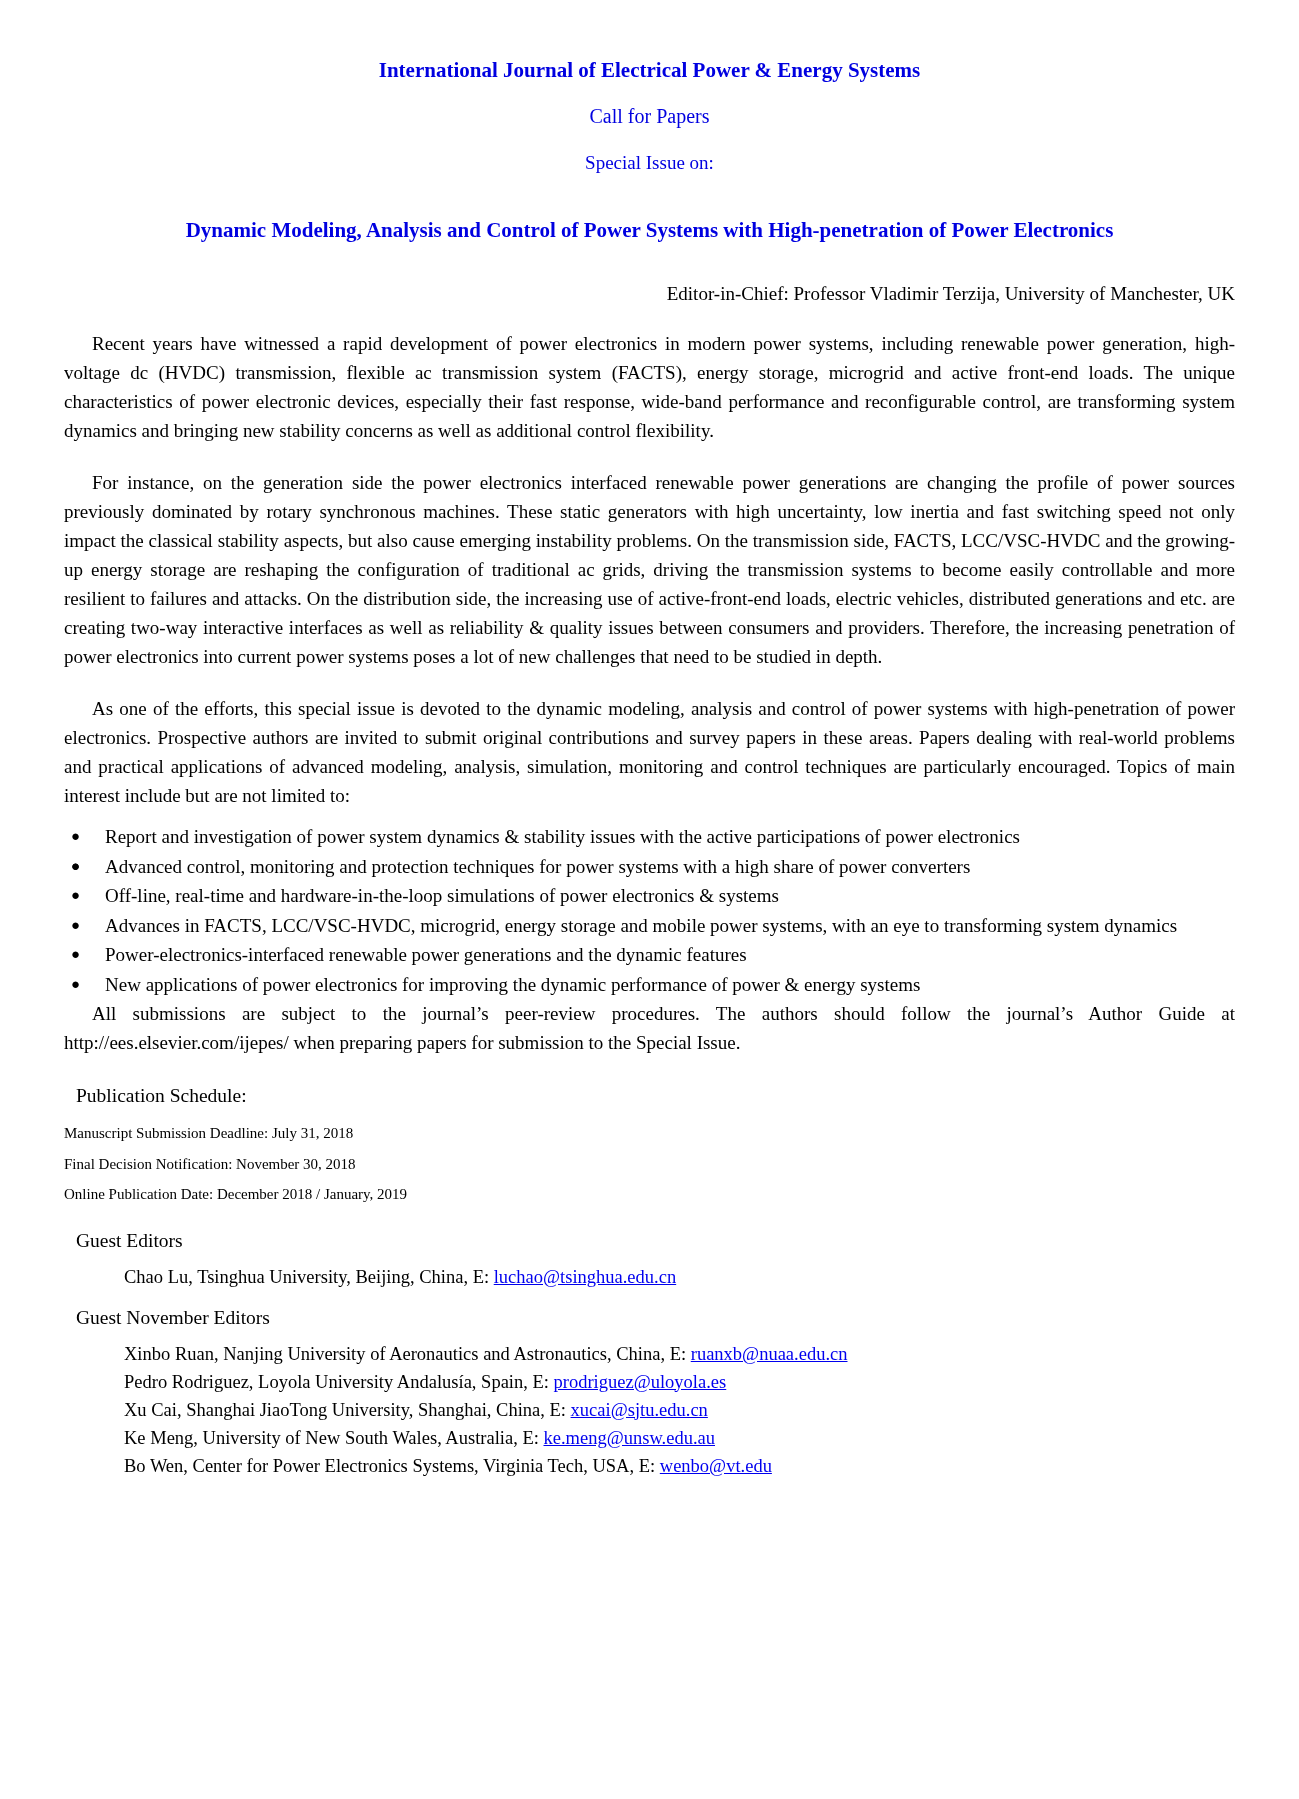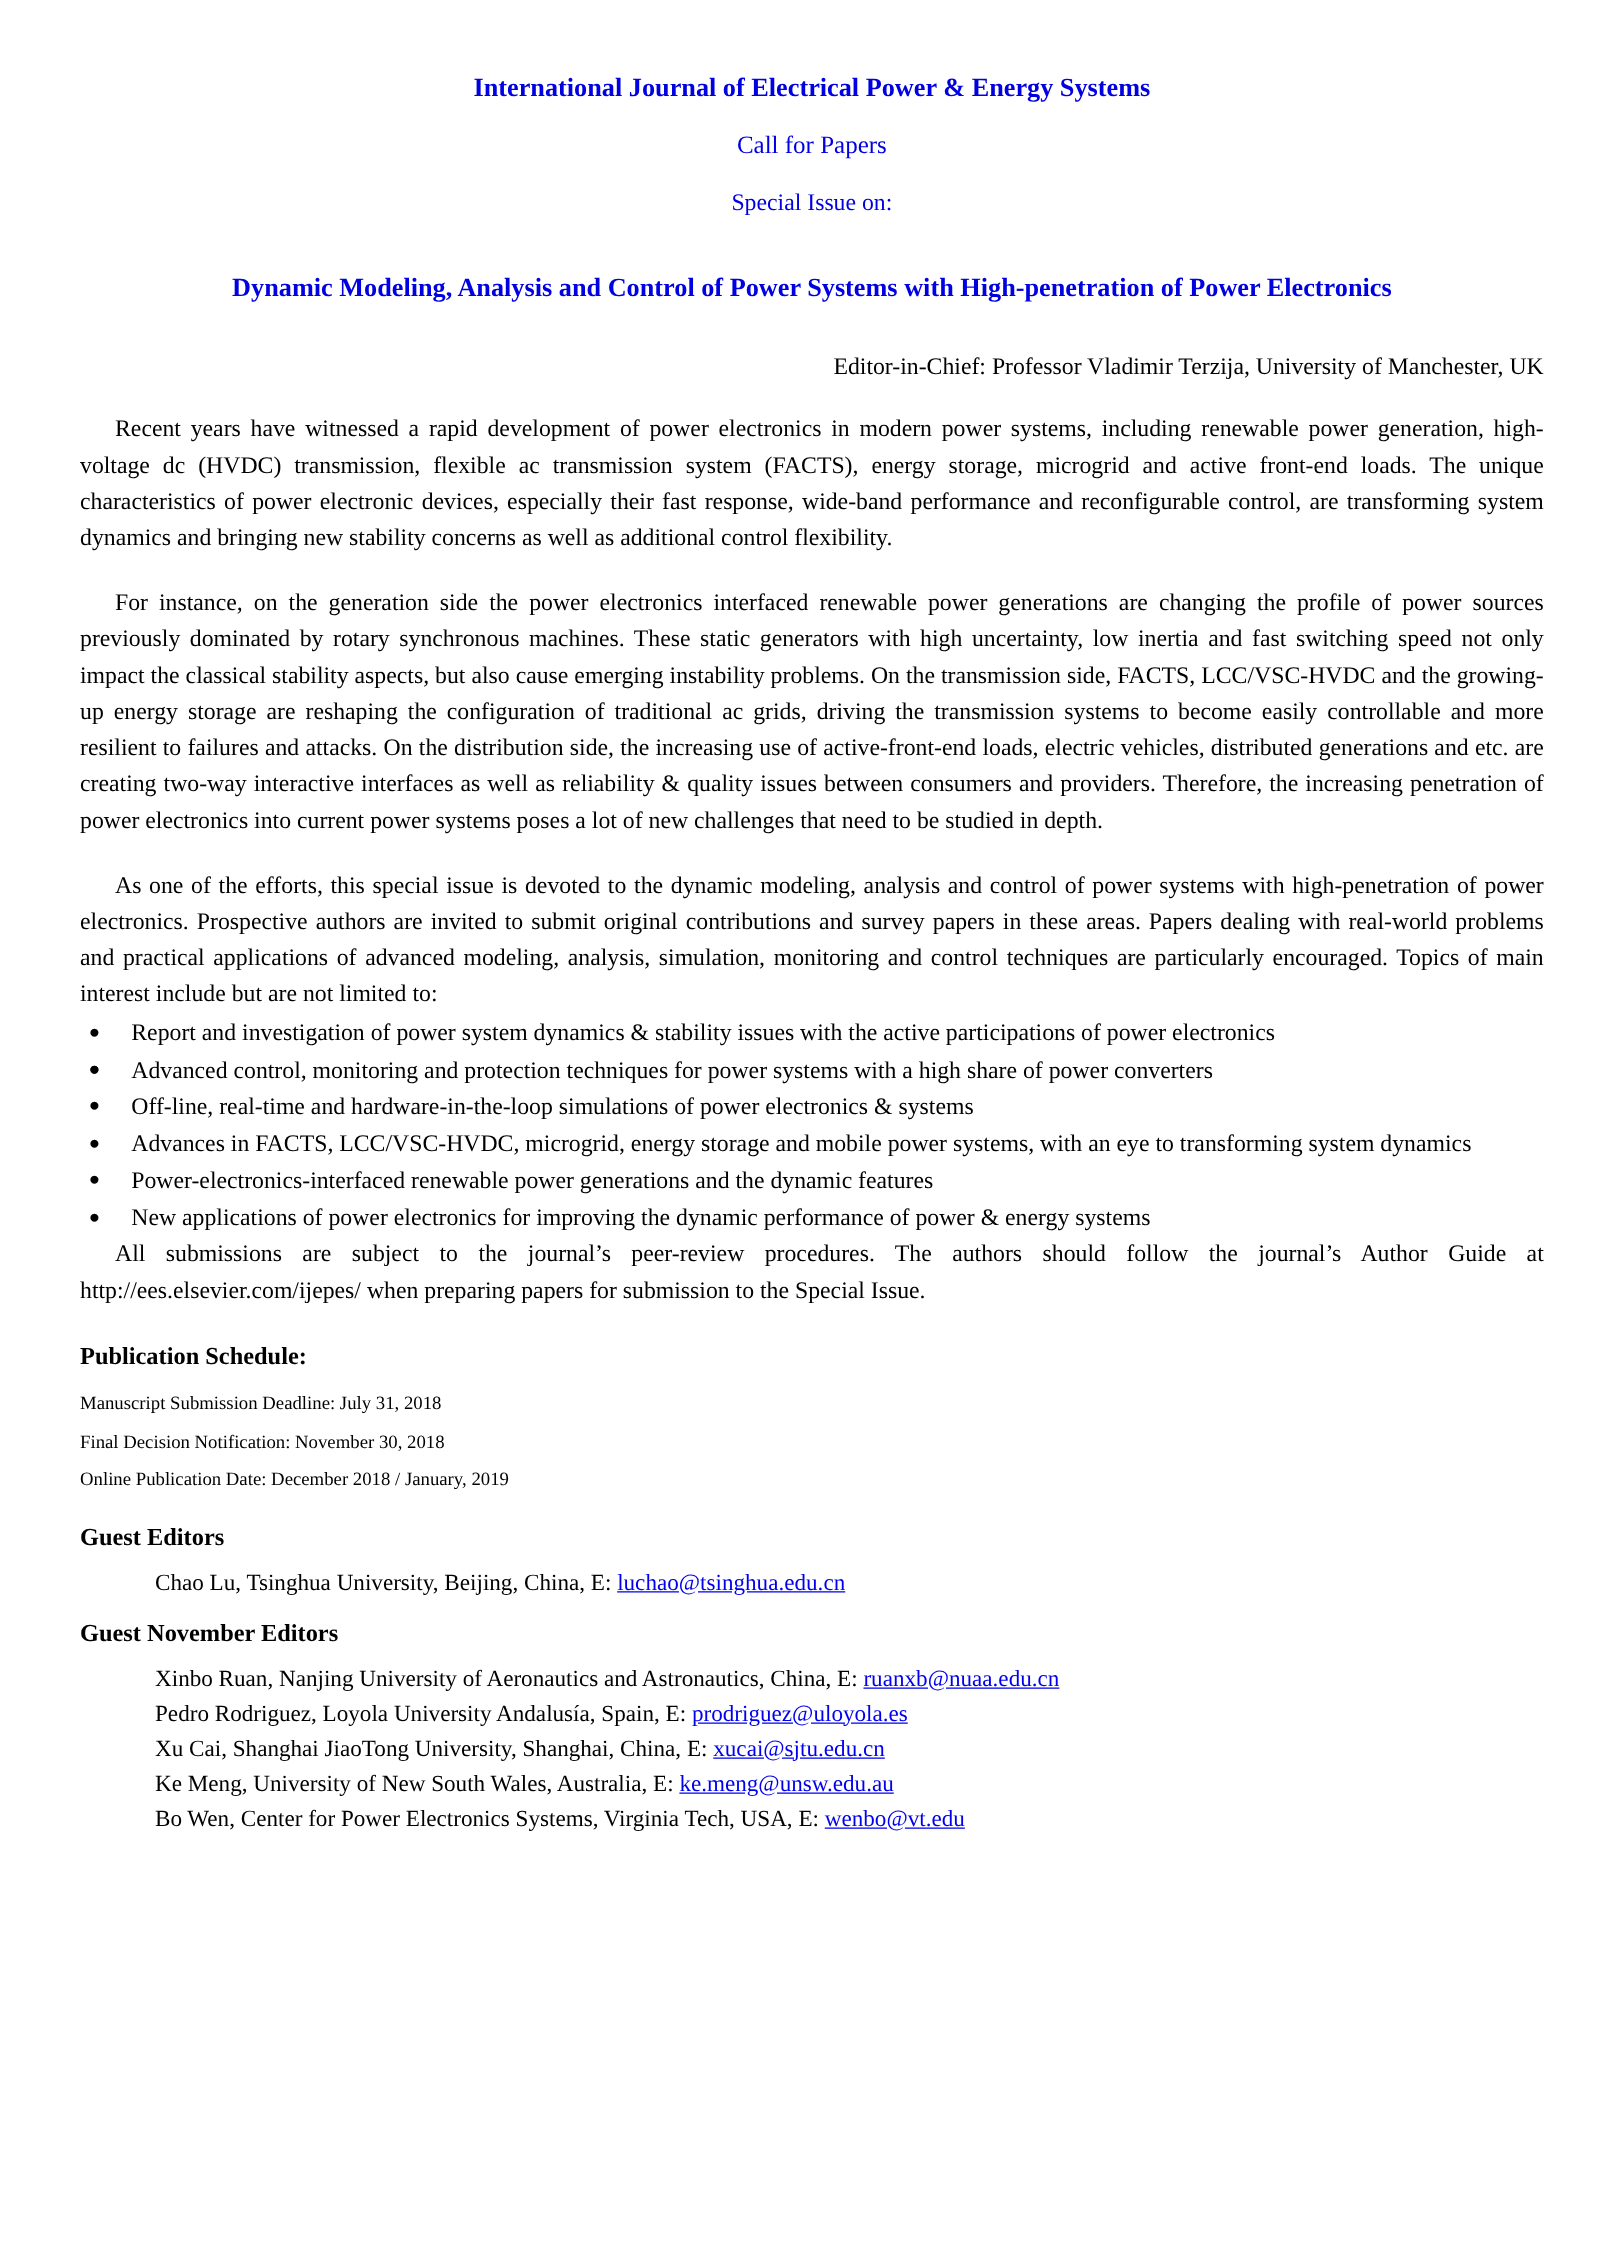--- a/index.html
+++ b/index.html
@@ -48,21 +48,21 @@
     text-align: right;
   }
 
   .para {
     font-size: 19px;
     line-height: 29px;
     text-align: justify;
     text-indent: 28px;
     margin: 0 0 23px 0;
   }
-  .para:last-child { margin-bottom: 2px; }
+  .para:last-child { margin-bottom: 12px; }
 
   ul.topics {
     list-style: none;
     margin: 0;
     padding: 0;
     font-size: 19px;
     line-height: 29.5px;
   }
   ul.topics li {
     position: relative;
@@ -80,22 +80,22 @@
   .submission-note {
     font-size: 19px;
     line-height: 29px;
     text-align: justify;
     text-indent: 28px;
     margin: 0 0 24px 0;
   }
 
   .section-heading {
     font-size: 19.5px;
-    font-weight: bold;
-    margin: 0 0 7px 0;
+    font-weight: normal;
+    margin: 0 0 7px 12px;
     line-height: 30px;
   }
   .schedule-block { margin: 0 0 16px 0; }
   .schedule-line {
     font-size: 15px;
     line-height: 30.5px;
   }
 
   .editors-block { margin: 0 0 12px 0; }
   .editor-line {

